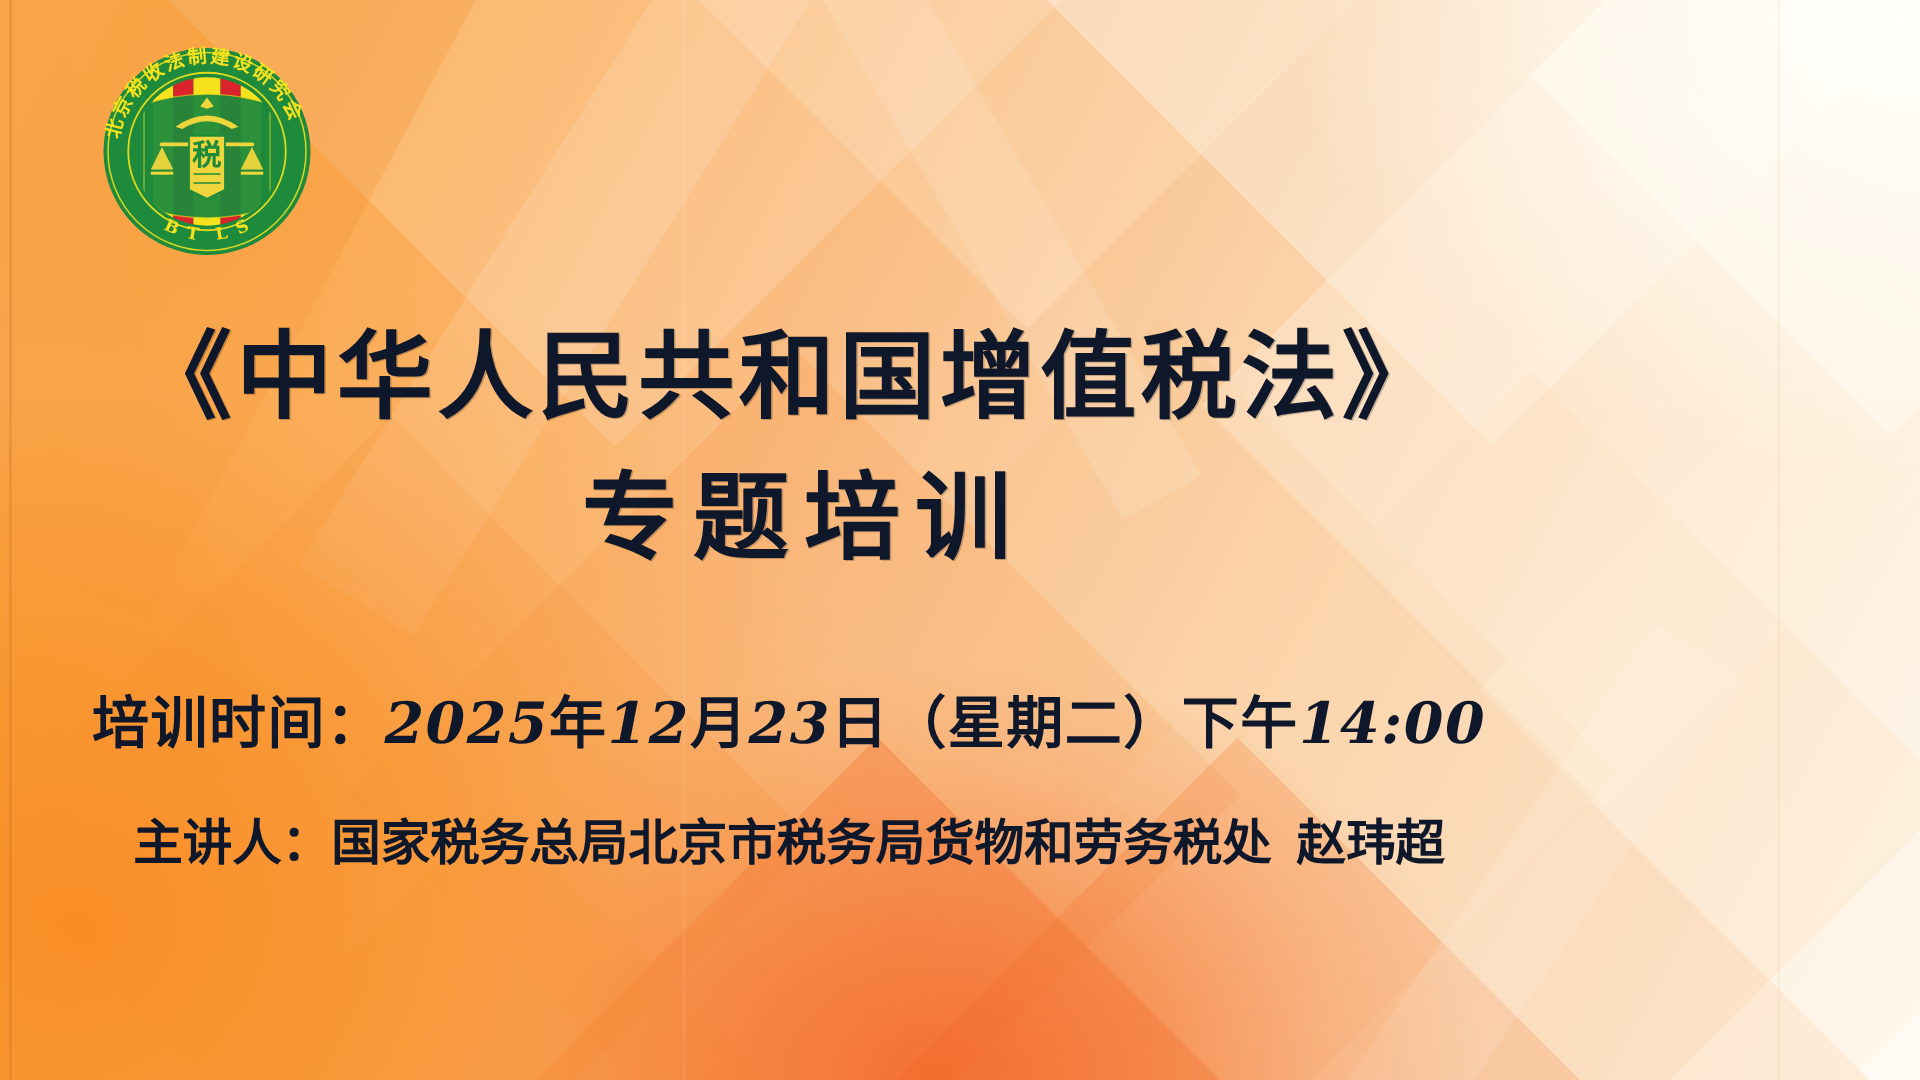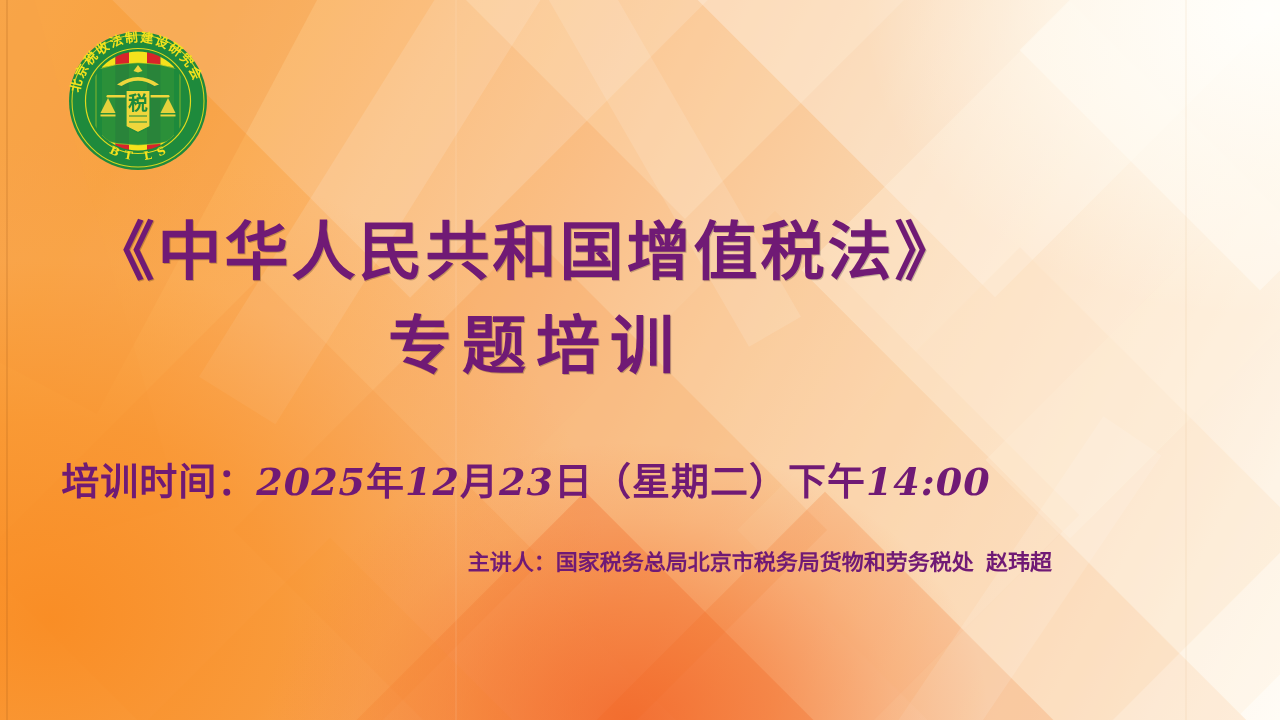--- a/index.html
+++ b/index.html
@@ -88,21 +88,21 @@
     width: 150px;
     height: 150px;
   }
 
   
   .txt {
     position: absolute;
     left: 0;
     width: 1052px;
     text-align: center;
-    color: #701a75;
+    color: #0f172a;
     white-space: nowrap;
     font-family: "DejaVu Serif", "Liberation Serif", serif;
   }
   #title-line1 {
     top: 214px;
     font-size: 64px;
     line-height: 76px;
     font-weight: 700;
     letter-spacing: 3px;
     font-family: "DejaVu Sans", "Liberation Sans", sans-serif;
@@ -126,26 +126,25 @@
     letter-spacing: 1px;
     font-family: "DejaVu Sans", "Liberation Sans", sans-serif;
   }
   #meta-time .num {
     font-family: "DejaVu Serif", "Liberation Serif", serif;
     font-style: italic;
     font-weight: 700;
   }
   #meta-speaker {
     top: 543px;
-    font-size: 22px;
+    font-size: 33px;
     line-height: 40px;
     font-weight: 700;
     letter-spacing: 0px;
-    font-family: Liberation Sans, sans-serif;
-    text-align: right;
+    font-family: Liberation Serif, serif;
   }
 </style>
 </head>
 <body>
 
 <div id="slide">
 
   <div class="bg-layer bg-base"></div>
 
   <div class="facets">

